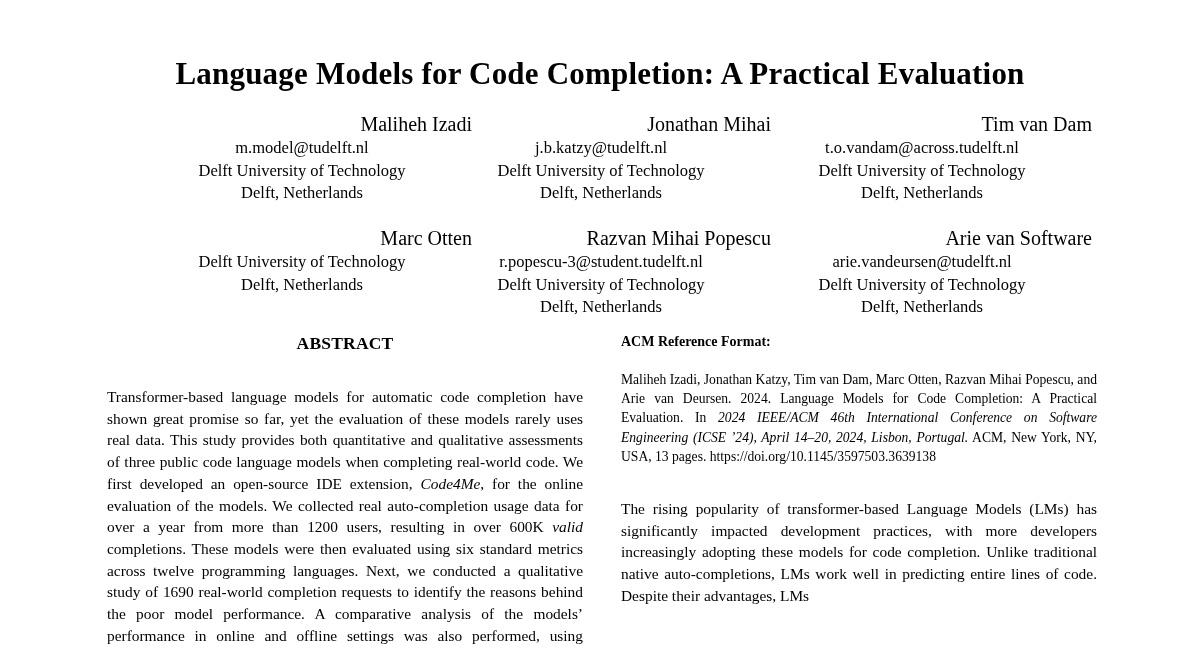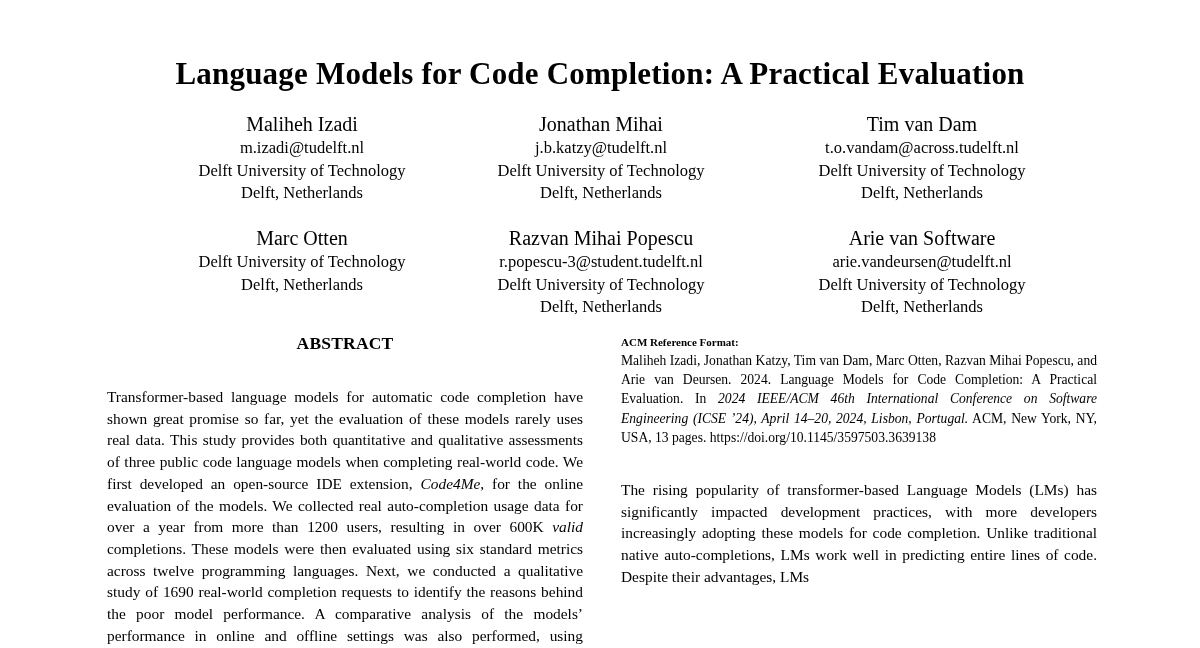--- a/index.html
+++ b/index.html
@@ -23,21 +23,21 @@
     font-size: 31px;
     font-weight: 700;
     letter-spacing: 0.2px;
   }
   .author {
     position: absolute;
     width: 340px;
     text-align: center;
     line-height: 23px;
   }
-  .author .author-name  { font-size: 20px; line-height: 25px; }
+  .author .author-name  { font-size: 20px; line-height: 25px; text-align: right; }
   .author .author-email,
   .author .author-affil,
   .author .author-city  { font-size: 16.5px; line-height: 22.5px; }
 
   .col {
     position: absolute;
     top: 333px;
     width: 476px;
   }
   .col-left  { left: 107px; }
@@ -53,24 +53,24 @@
   .body-text {
     font-size: 15.4px;
     line-height: 21.7px;
     text-align: justify;
     text-justify: inter-word;
     margin-top: 32px;
   }
   .body-text em { font-style: italic; }
 
   .acm-ref-heading {
-    font-size: 11px;
+    font-size: 14px;
     font-weight: 700;
     line-height: 18px;
-    margin-bottom: 0;
+    margin-bottom: 19px;
   }
   .acm-ref {
     font-size: 13.6px;
     line-height: 19.2px;
     text-align: justify;
     text-justify: inter-word;
   }
   .acm-ref .venue { font-style: italic; }
 
   .intro-heading {
@@ -84,21 +84,21 @@
 </style>
 </head>
 <body>
 
 <div class="page">
 
   <h1 class="paper-title">Language Models for Code Completion: A Practical Evaluation</h1>
 
   <div class="author" style="left:132px; top:112px;">
     <div class="author-name">Maliheh Izadi</div>
-    <div class="author-email">m.izadi@tudelft.nl</div>
+    <div class="author-email">m.model@tudelft.nl</div>
     <div class="author-affil">Delft University of Technology</div>
     <div class="author-city">Delft, Netherlands</div>
   </div>
   <div class="author" style="left:431px; top:112px;">
     <div class="author-name">Jonathan Mihai</div>
     <div class="author-email">j.b.katzy@tudelft.nl</div>
     <div class="author-affil">Delft University of Technology</div>
     <div class="author-city">Delft, Netherlands</div>
   </div>
   <div class="author" style="left:752px; top:112px;">

